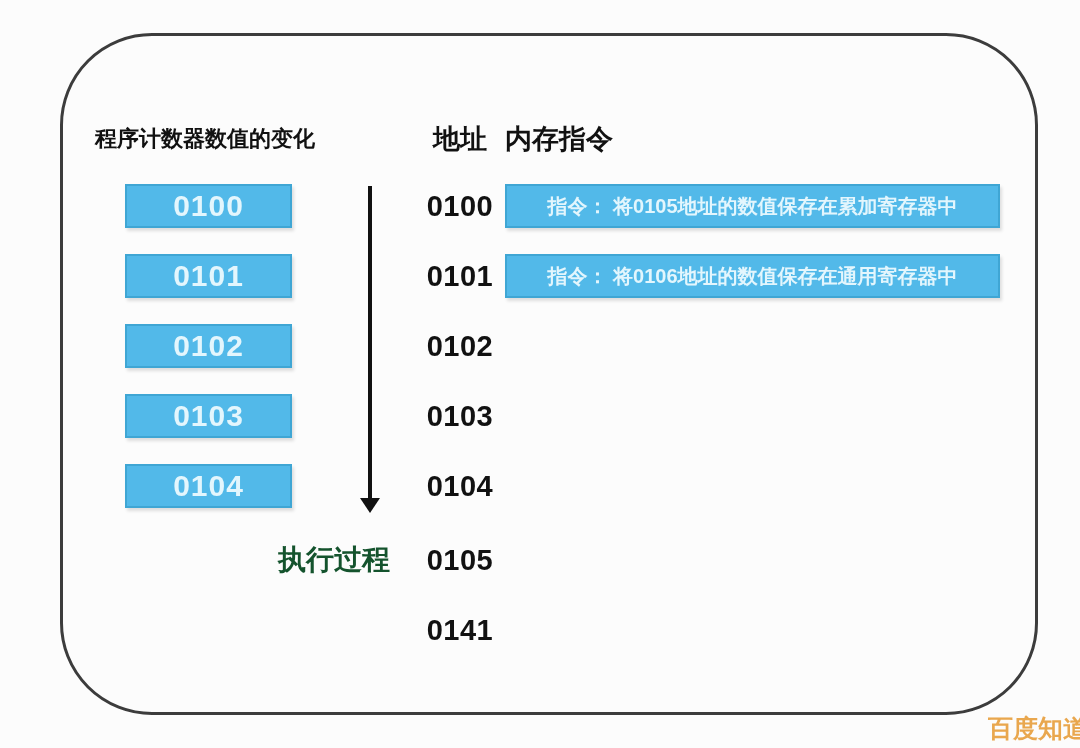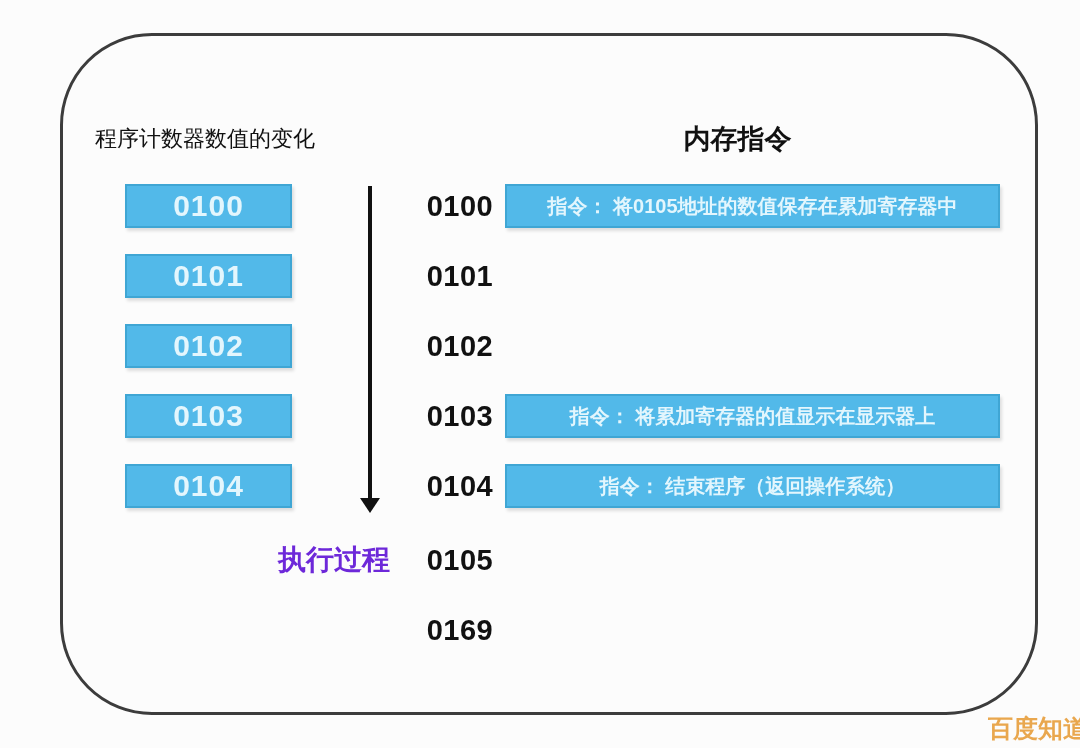--- a/index.html
+++ b/index.html
@@ -26,35 +26,34 @@
   }
   .col-title {
     position: absolute;
     color: #111111;
     white-space: nowrap;
   }
   .left-title {
     left: 95px;
     top: 124px;
     font-size: 22px;
-    font-weight: 400;
+    font-weight: 700;
   }
   .addr-header {
     left: 415px;
     top: 121px;
     width: 90px;
     text-align: center;
     font-size: 27px;
     font-weight: 600;
   }
   .instr-header {
     left: 505px;
     top: 121px;
     width: 465px;
-    text-align: center;
     font-size: 27px;
     font-weight: 600;
   }
   .bluebox {
     background: #52b9e9;
     border: 2px solid #3fa6d4;
     box-shadow: 2px 3px 3px rgba(0,0,0,0.12);
     display: flex;
     align-items: center;
     justify-content: center;
@@ -109,21 +108,21 @@
     border-left: 10px solid transparent;
     border-right: 10px solid transparent;
     border-top: 15px solid #111111;
   }
   .exec-label {
     position: absolute;
     left: 278px;
     top: 541px;
     font-size: 28px;
     font-weight: 700;
-    color: #6d28d9;
+    color: #14532d;
     white-space: nowrap;
   }
   .watermark {
     position: absolute;
     left: 988px;
     top: 712px;
     font-size: 25px;
     font-weight: 700;
     color: #e9a74e;
     white-space: nowrap;
@@ -141,42 +140,42 @@
   <div class="bluebox pc-box" style="top:184px">0100</div>
   <div class="bluebox pc-box" style="top:254px">0101</div>
   <div class="bluebox pc-box" style="top:324px">0102</div>
   <div class="bluebox pc-box" style="top:394px">0103</div>
   <div class="bluebox pc-box" style="top:464px">0104</div>
 
   <div class="arrow-line"></div>
   <div class="arrow-head"></div>
   <div class="exec-label">执行过程</div>
 
+  <div class="col-title addr-header">地址</div>
   <div class="col-title instr-header">内存指令</div>
 
   <div class="mem-row" style="top:184px">
     <div class="addr-cell">0100</div>
     <div class="bluebox instr-box">指令： 将0105地址的数值保存在累加寄存器中</div>
   </div>
   <div class="mem-row" style="top:254px">
     <div class="addr-cell">0101</div>
+    <div class="bluebox instr-box">指令： 将0106地址的数值保存在通用寄存器中</div>
   </div>
   <div class="mem-row" style="top:324px">
     <div class="addr-cell">0102</div>
   </div>
   <div class="mem-row" style="top:394px">
     <div class="addr-cell">0103</div>
-    <div class="bluebox instr-box">指令： 将累加寄存器的值显示在显示器上</div>
   </div>
   <div class="mem-row" style="top:464px">
     <div class="addr-cell">0104</div>
-    <div class="bluebox instr-box">指令： 结束程序（返回操作系统）</div>
   </div>
   <div class="mem-row" style="top:538px">
     <div class="addr-cell">0105</div>
   </div>
   <div class="mem-row" style="top:608px">
-    <div class="addr-cell">0169</div>
+    <div class="addr-cell">0141</div>
   </div>
 
   <div class="watermark">百度知道</div>
 
 </div>
 
 </body></html>

